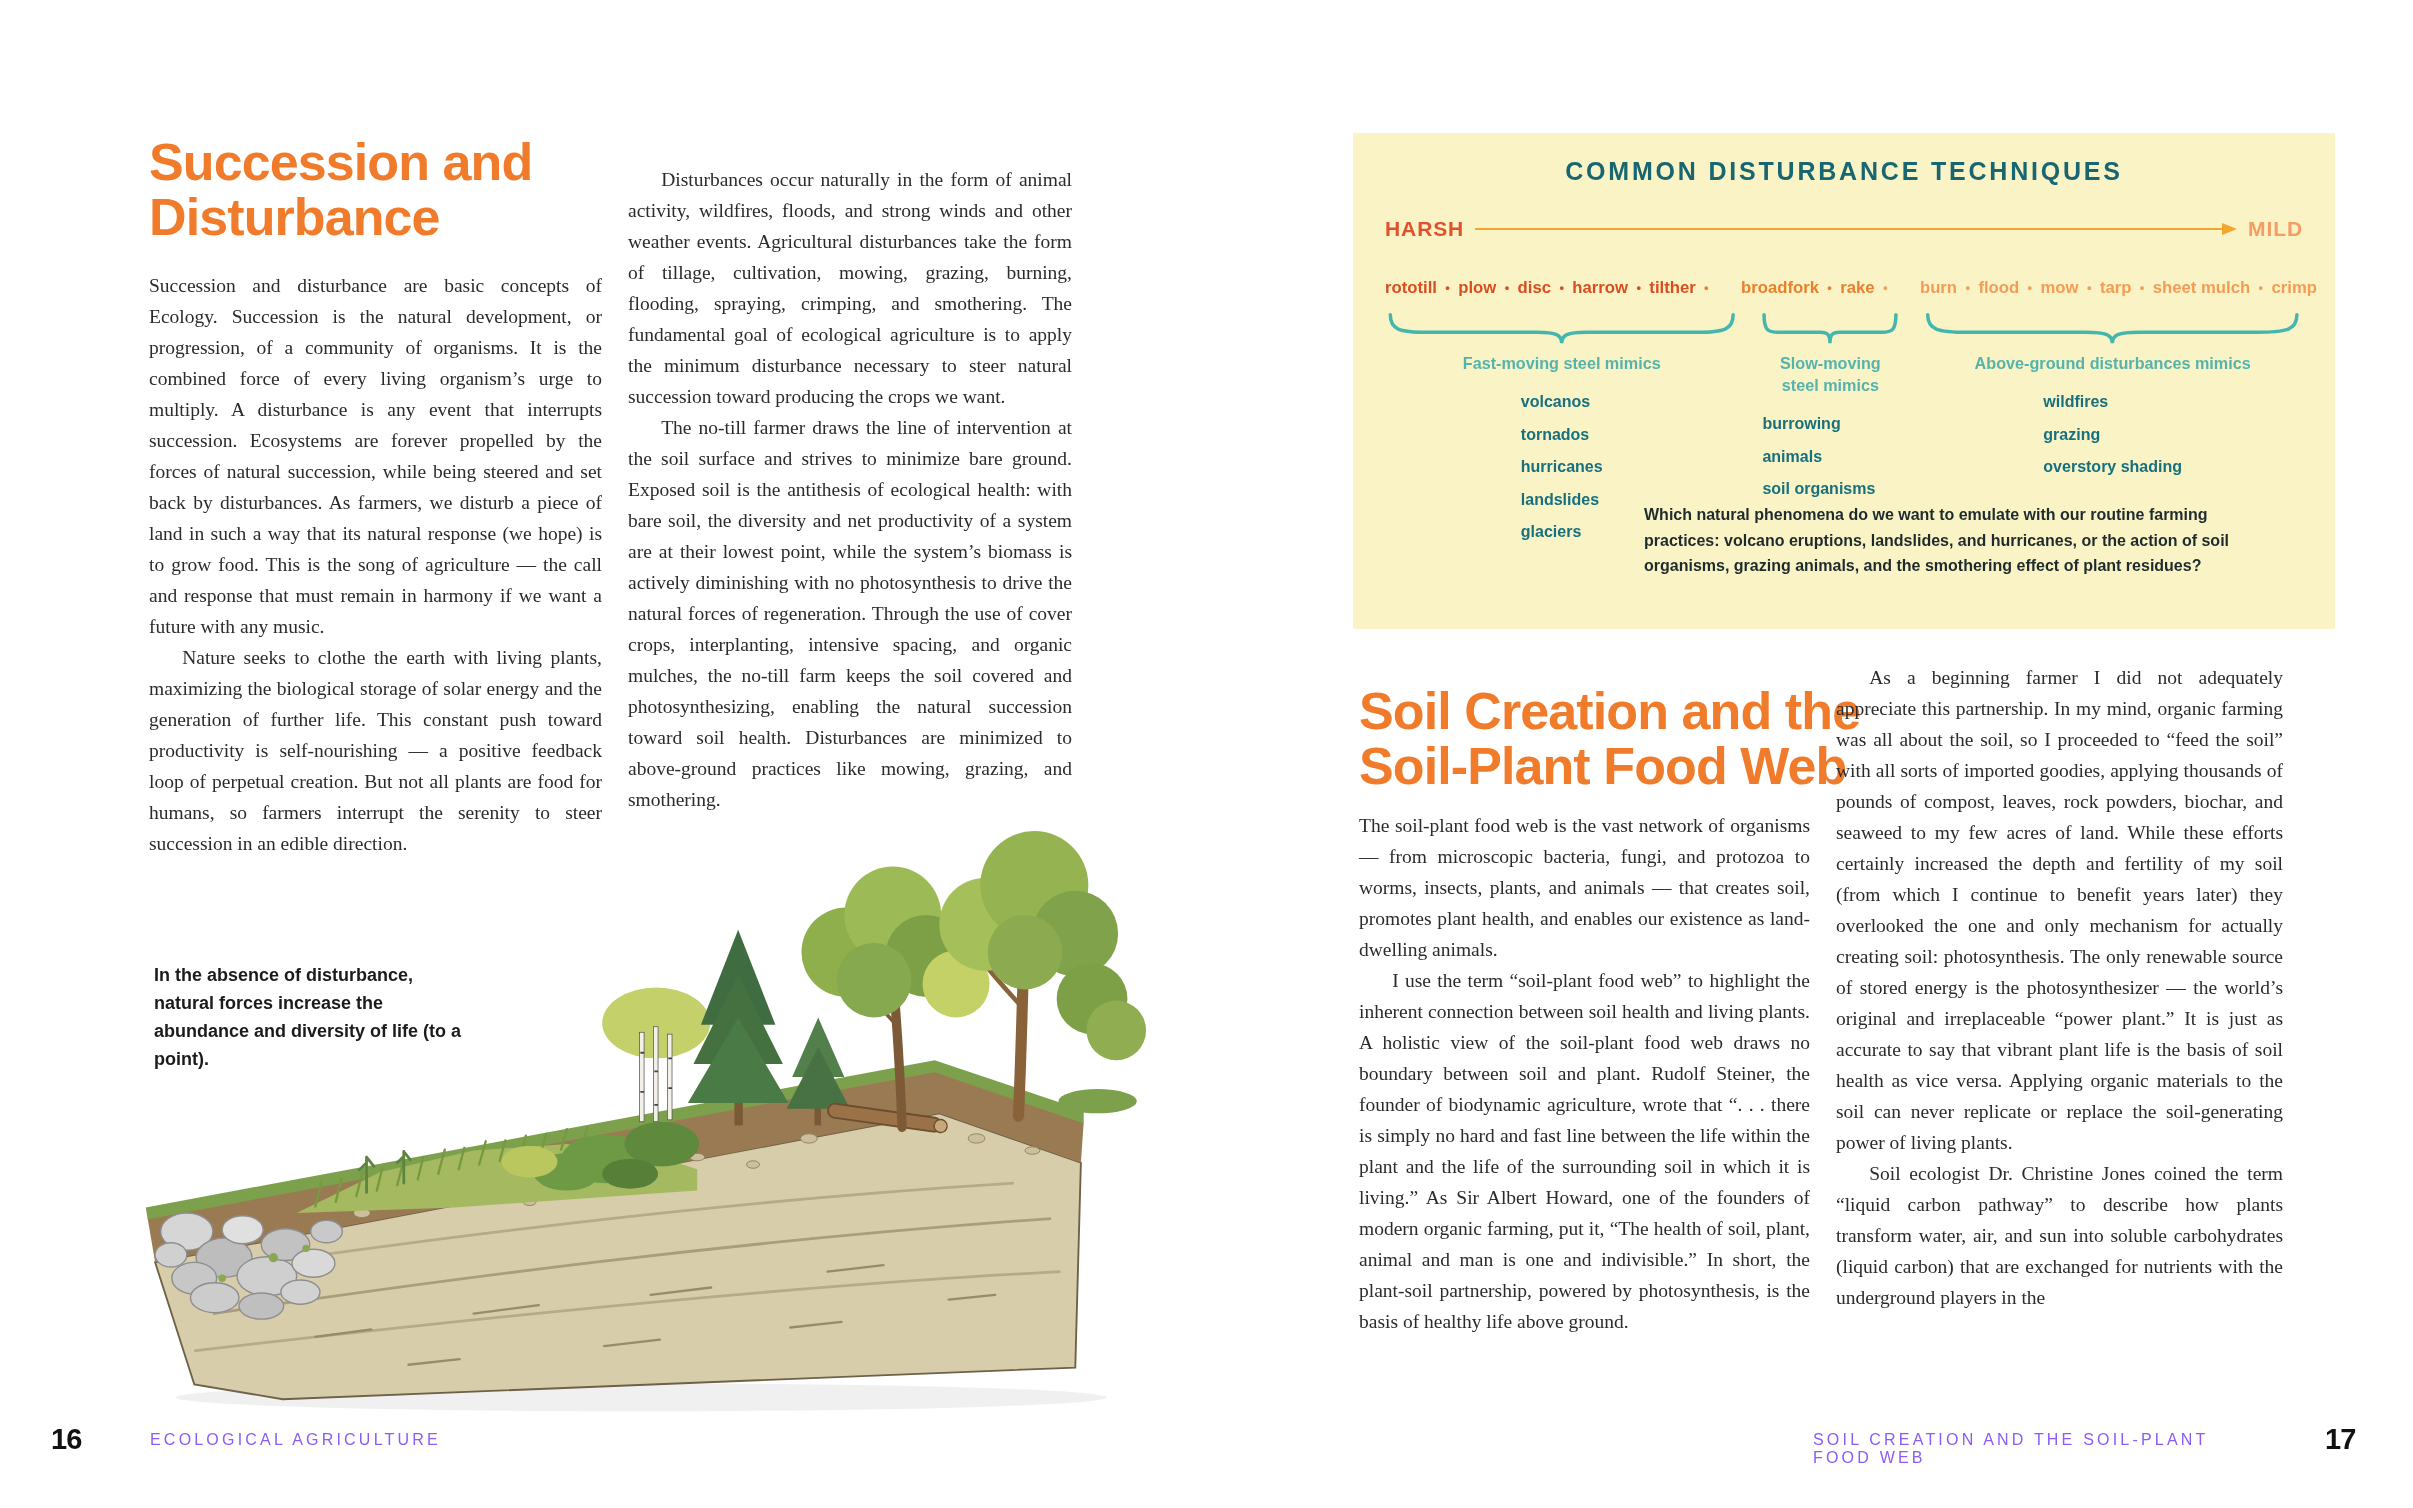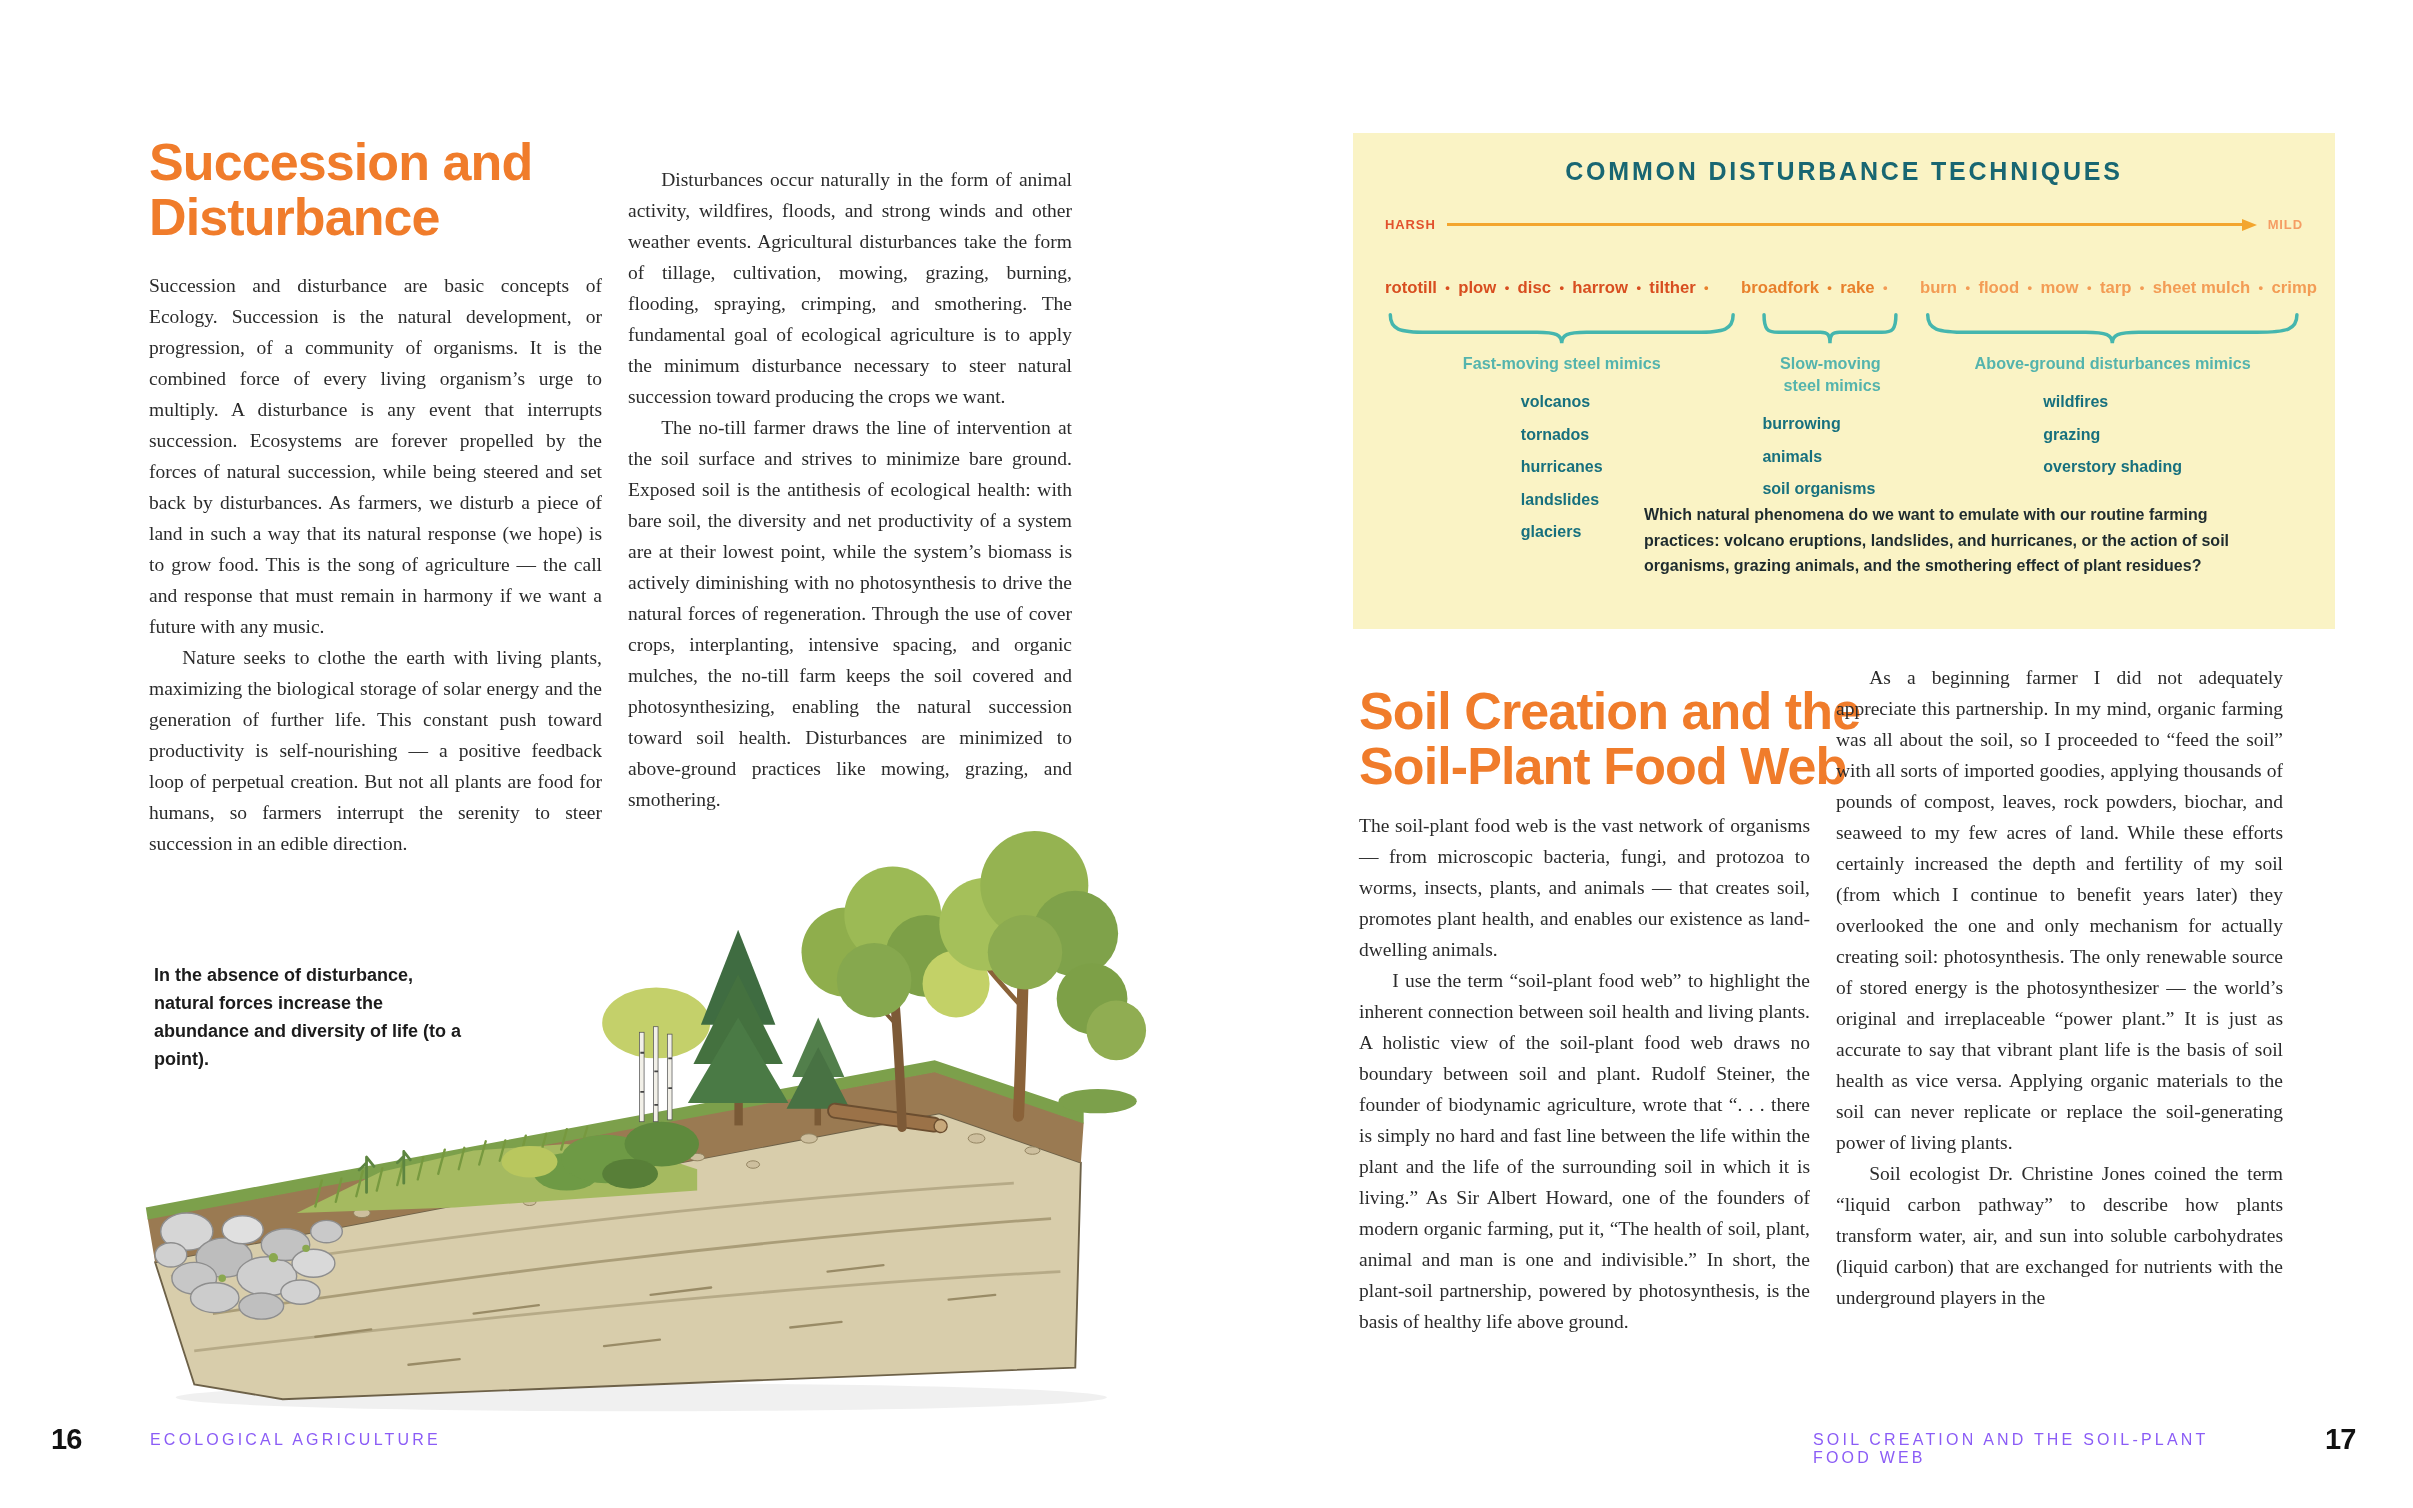--- a/index.html
+++ b/index.html
@@ -69,21 +69,21 @@
     background:var(--color-panel-bg);
     font-family:"Liberation Sans", sans-serif;
   }
   .panel-title{
     position:absolute;top:24px;left:0;right:0;text-align:center;
     font-weight:bold;font-size:25px;letter-spacing:2.8px;color:var(--color-teal-dark);
   }
   .scale-row{
     position:absolute;top:84px;left:0;right:0;display:flex;align-items:center;padding:0 32px;
   }
-  .scale-label{font-weight:bold;font-size:13px;letter-spacing:0.9px;}
+  .scale-label{font-weight:bold;font-size:21px;letter-spacing:0.9px;}
   .scale-label.harsh{color:var(--color-harsh);}
   .scale-label.mild{color:var(--color-mild);}
   .scale-line{flex:1;height:2.8px;background:var(--color-arrow);margin-left:11px;}
   .scale-arrowhead{
     width:0;height:0;border-left:15px solid var(--color-arrow);
     border-top:6.5px solid transparent;border-bottom:6.5px solid transparent;margin-right:11px;
   }
   .tech-row{
     position:absolute;top:145px;left:0;right:0;
     display:grid;grid-template-columns:39fr 15fr 42fr;gap:24px;padding:0 32px;
@@ -94,21 +94,21 @@
   .tech-g2{color:var(--color-group2);}
   .tech-g3{color:var(--color-group3);}
   .panel-cols{
     position:absolute;top:180px;left:0;right:0;
     display:grid;grid-template-columns:39fr 15fr 42fr;gap:24px;padding:0 32px;
   }
   .panel-col{display:flex;flex-direction:column;align-items:center;}
   .brace{width:100%;height:33px;display:block;}
   .brace path{stroke:var(--color-teal);stroke-width:3.5;fill:none;stroke-linecap:round;vector-effect:non-scaling-stroke;}
   .panel-col-label{
-    margin-top:7.4px;text-align:right;font-weight:bold;font-size:16.2px;line-height:1.35;
+    margin-top:7.4px;text-align:center;font-weight:bold;font-size:16.2px;line-height:1.35;
     color:var(--color-teal-label);white-space:pre-line;
   }
   .mimic-list{margin-top:11px;list-style:none;
     font-weight:bold;font-size:16px;line-height:32.5px;color:var(--color-teal-list);}
   .panel-question{
     position:absolute;left:291px;top:369px;width:641px;
     font-weight:bold;font-size:16px;line-height:25.5px;color:var(--color-question-text);
   }
 </style>
 </head>

